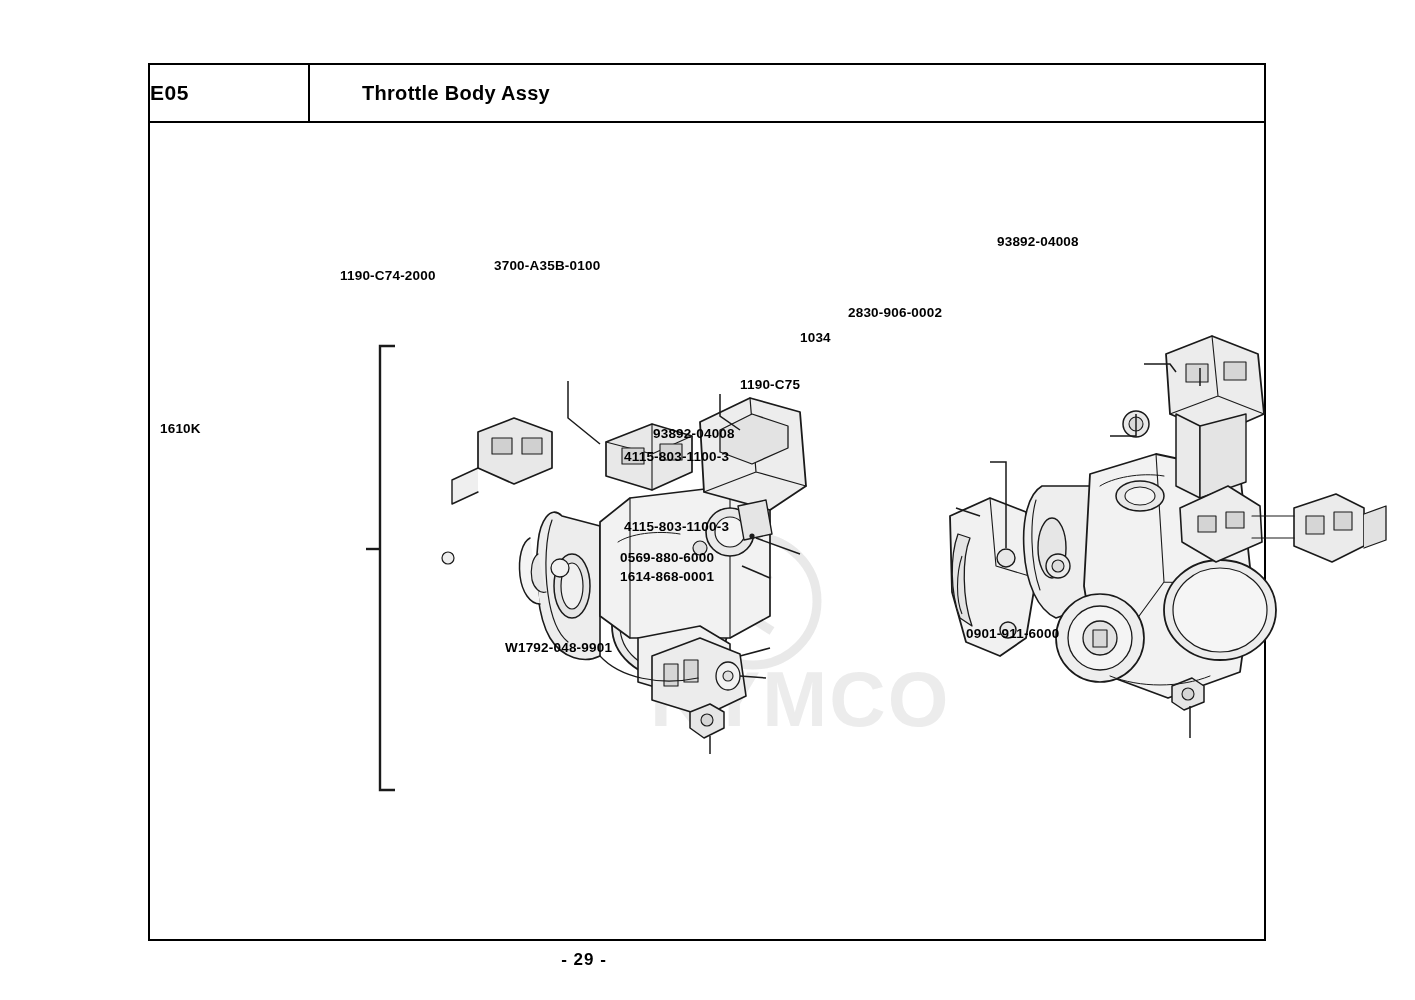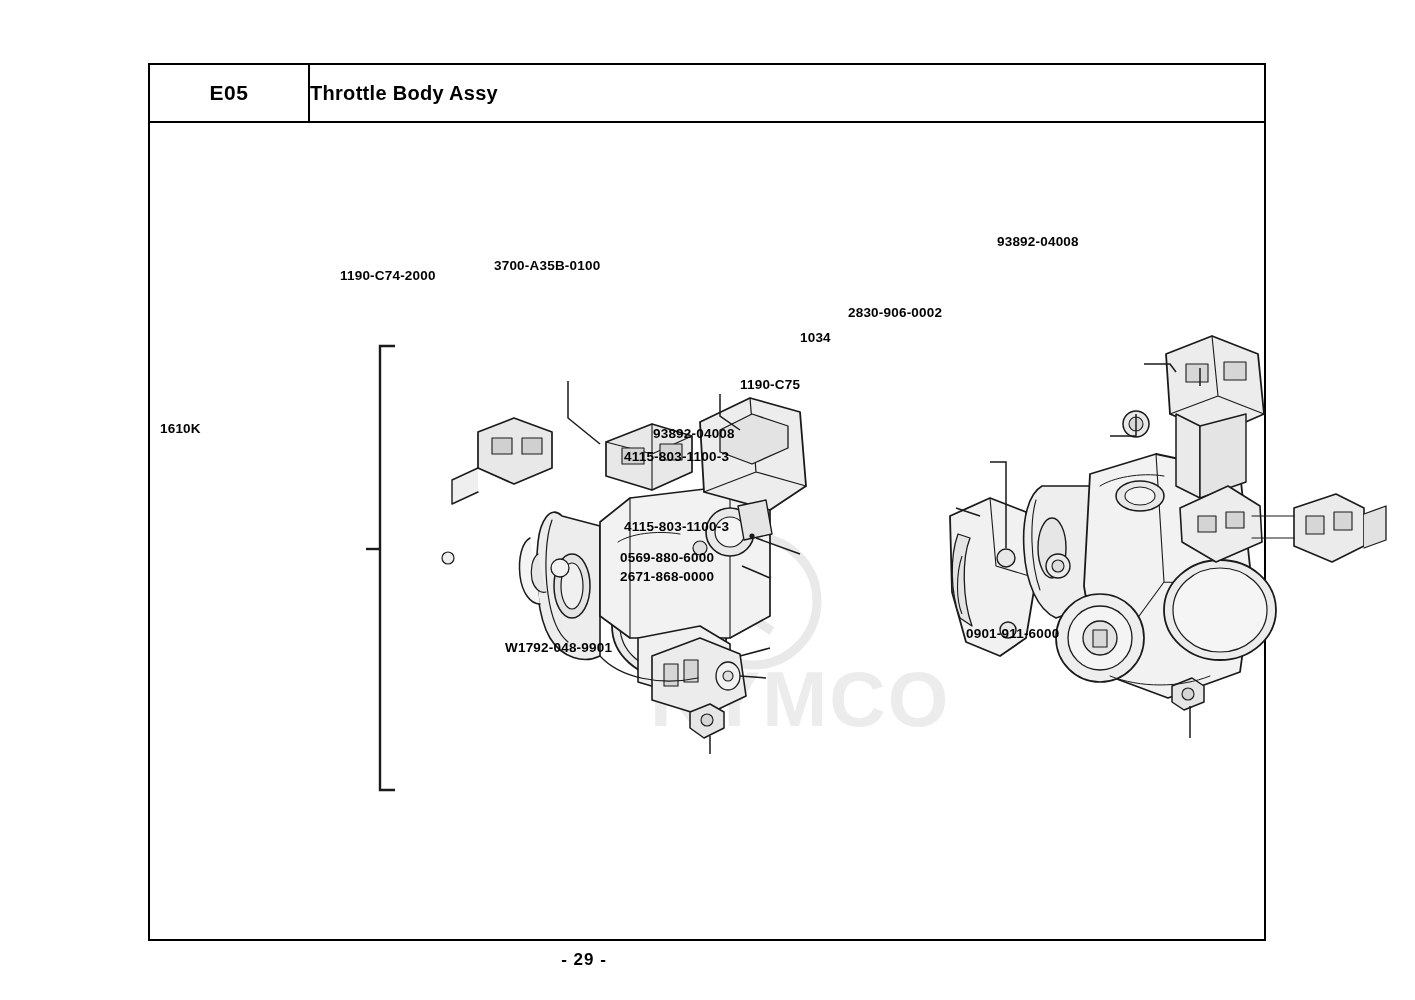--- a/index.html
+++ b/index.html
@@ -44,33 +44,34 @@
   }
   .code-cell {
     position: absolute;
     left: 0; top: 0;
     width: 160px;
     height: 56px;
     border-right: 2px solid #000;
     box-sizing: border-box;
     display: flex;
     align-items: center;
-    justify-content: center;
+    justify-content: flex-start;
   }
   .code-cell span {
     font-size: 21px;
     font-weight: bold;
     letter-spacing: 0.5px;
   }
   .title-cell {
     position: absolute;
     left: 160px; top: 0;
     height: 56px;
     display: flex;
     align-items: center;
+    padding-left: 52px;
   }
   .title-cell span {
     font-size: 20px;
     font-weight: bold;
     letter-spacing: 0.3px;
   }
 
   .page-number {
     position: absolute;
     left: 0;
@@ -291,21 +292,21 @@
     </div>
 
     <div>
       <div class="label" style="left:10px;  top:356px;">1610K</div>
       <div class="label" style="left:190px; top:179px;margin-top:24px;">1190-C74-2000</div>
       <div class="label" style="left:344px; top:193px;">3700-A35B-0100</div>
       <div class="label" style="left:503px; top:361px;">93892-04008</div>
       <div class="label" style="left:474px; top:384px;">4115-803-1100-3</div>
       <div class="label" style="left:474px; top:454px;">4115-803-1100-3</div>
       <div class="label" style="left:470px; top:485px;">0569-880-6000</div>
-      <div class="label" style="left:470px; top:504px;">2671-868-0000</div>
+      <div class="label" style="left:470px; top:504px;">1614-868-0001</div>
       <div class="label" style="left:355px; top:575px;">W1792-048-9901</div>
       <div class="label" style="left:590px; top:312px;">1190-C75</div>
       <div class="label" style="left:650px; top:265px;">1034</div>
       <div class="label" style="left:698px; top:240px;">2830-906-0002</div>
       <div class="label" style="left:847px; top:169px;">93892-04008</div>
       <div class="label" style="left:816px; top:561px;">0901-911-6000</div>
     </div>
 
   </div>
 

